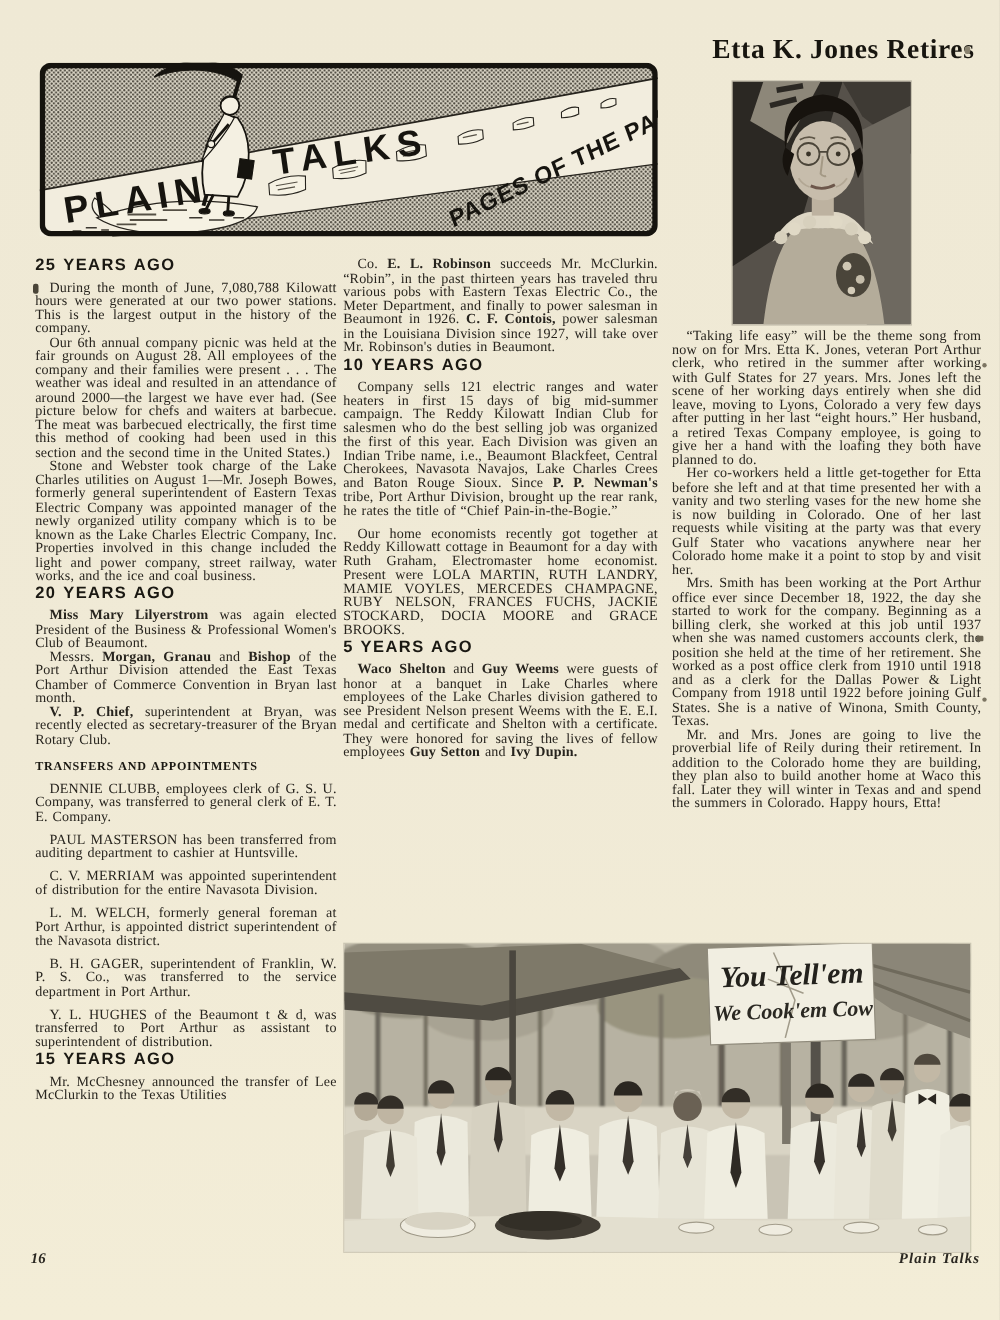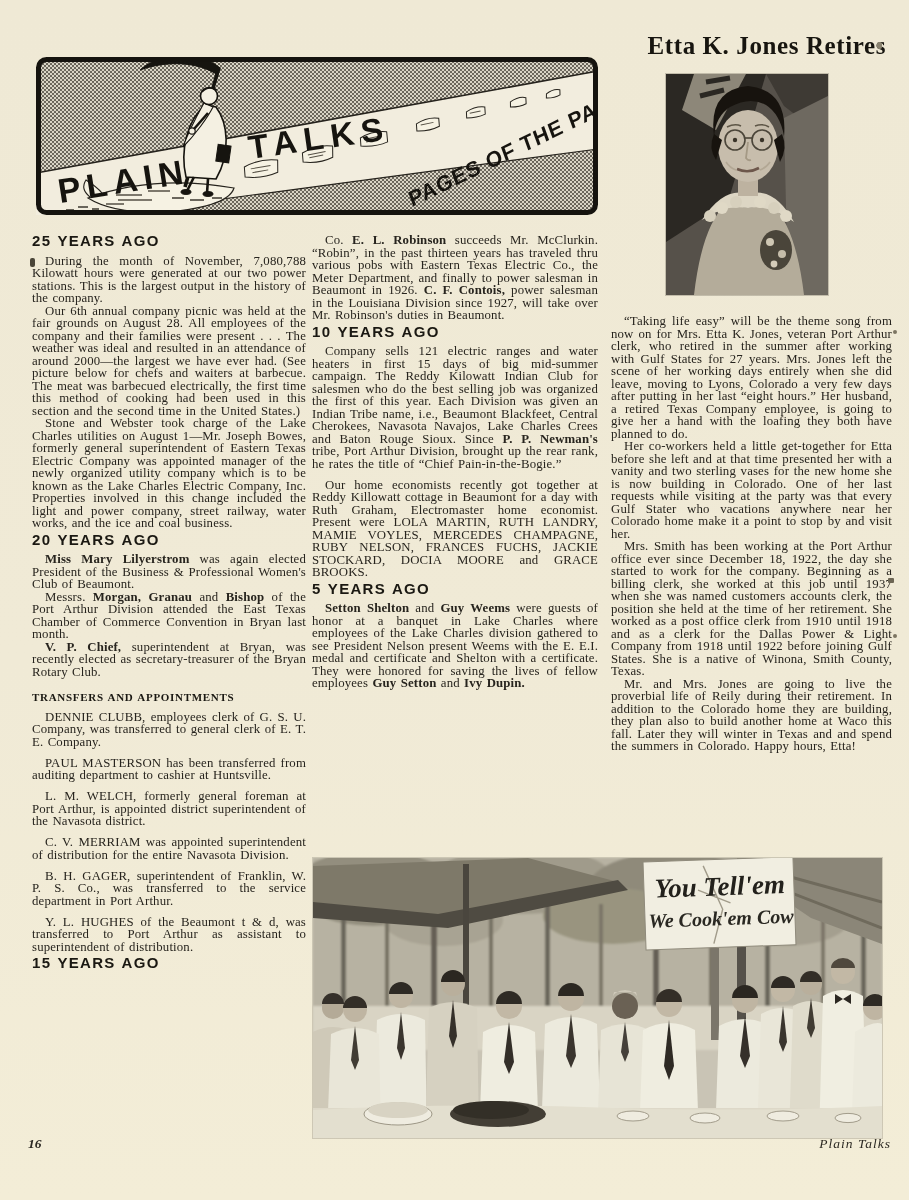--- a/index.html
+++ b/index.html
@@ -30,30 +30,30 @@
     font-family:"Liberation Sans", sans-serif;
     font-size:15px; letter-spacing:1.3px; margin:4px 0 7px; text-indent:0;
   }
   .col h3.leftser {
     text-align:left; font-family:"Liberation Serif", serif;
     font-size:11px; letter-spacing:0.7px; margin:13px 0 7px; text-indent:0;
   }
   .col h3:first-child { margin-top:0; }
   #col-left   { left:32px;  top:235px; width:274px; }
   #col-middle { left:312px; top:234px; width:286px; }
-  #col-right  { left:611px; top:299px; width:281px;margin-top:16px; }
+  #col-right  { left:611px; top:299px; width:281px; }
   
   .picnic { position:absolute; left:313px; top:858px; width:569px; height:280px; box-shadow:0 0 0 1px rgba(60,55,45,.2); }
   
   .pageno {
     position:absolute; left:28px; top:1136px; font-size:13.5px; font-weight:bold;
     font-style:italic; color:#2b2822; font-family:"Liberation Serif", serif;
   }
   .foot-title {
-    position:absolute; right:18px; top:1136px; font-size:13.5px; font-weight:normal;
+    position:absolute; right:18px; top:1136px; font-size:13.5px; font-weight:bold;
     font-style:italic; letter-spacing:1px; color:#2b2822; font-family:"Liberation Serif", serif;
   }
   
   .speck { position:absolute; border-radius:50%; }
 </style>
 </head>
 <body>
 
 <div class="page">
 
@@ -171,43 +171,44 @@
         <circle cx="96" cy="66" r="2.2" fill="#393328"></circle>
       <path d="M61,53 q8,-4 14,-1 M89,52 q8,-3 14,1" fill="none" stroke="#5e5647" stroke-width="1.6"></path>
       <path d="M82,68 L80,84 q2,3 5,2" fill="none" stroke="#a49985" stroke-width="1.8"></path>
       <path d="M71,95 Q82,100 93,94" fill="none" stroke="#6d574b" stroke-width="2.6"></path>
       <path d="M60,88 q4,6 10,8 M104,88 q-4,6 -10,8" fill="none" stroke="#b2a794" stroke-width="1.6"></path>
     </svg>
   </div>
 
   <div class="col" id="col-left">
       <h3 class="center">25 YEARS AGO</h3>
-      <p>During the month of November, 7,080,788 Kilowatt hours were generated at our two power stations. This is the largest output in the history of the company.</p>
+      <p>During the month of June, 7,080,788 Kilowatt hours were generated at our two power stations. This is the largest output in the history of the company.</p>
       <p>Our 6th annual company picnic was held at the fair grounds on August 28. All employees of the company and their families were present . . . The weather was ideal and resulted in an attendance of around 2000—the largest we have ever had. (See picture below for chefs and waiters at barbecue. The meat was barbecued electrically, the first time this method of cooking had been used in this section and the second time in the United States.)</p>
       <p>Stone and Webster took charge of the Lake Charles utilities on August 1—Mr. Joseph Bowes, formerly general superintendent of Eastern Texas Electric Company was appointed manager of the newly organized utility company which is to be known as the Lake Charles Electric Company, Inc. Properties involved in this change included the light and power company, street railway, water works, and the ice and coal business.</p>
       <h3 class="center">20 YEARS AGO</h3>
       <p><b>Miss Mary Lilyerstrom</b> was again elected President of the Business &amp; Professional Women's Club of Beaumont.</p>
       <p>Messrs. <b>Morgan, Granau</b> and <b>Bishop</b> of the Port Arthur Division attended the East Texas Chamber of Commerce Convention in Bryan last month.</p>
       <p><b>V. P. Chief,</b> superintendent at Bryan, was recently elected as secretary-treasurer of the Bryan Rotary Club.</p>
       <h3 class="leftser">TRANSFERS AND APPOINTMENTS</h3>
       <p>DENNIE CLUBB, employees clerk of G. S. U. Company, was transferred to general clerk of E. T. E. Company.</p>
       <p class="gap">PAUL MASTERSON has been transferred from auditing department to cashier at Huntsville.</p>
+      <p class="gap">C. V. MERRIAM was appointed superintendent of distribution for the entire Navasota Division.</p>
       <p class="gap">L. M. WELCH, formerly general foreman at Port Arthur, is appointed district superintendent of the Navasota district.</p>
-      <p class="gap">C. V. MERRIAM was appointed superintendent of distribution for the entire Navasota Division.</p>
       <p class="gap">B. H. GAGER, superintendent of Franklin, W. P. S. Co., was transferred to the service department in Port Arthur.</p>
       <p class="gap">Y. L. HUGHES of the Beaumont t &amp; d, was transferred to Port Arthur as assistant to superintendent of distribution.</p>
       <h3 class="center">15 YEARS AGO</h3>
+      <p>Mr. McChesney announced the transfer of Lee McClurkin to the Texas Utilities</p>
     </div>
   <div class="col" id="col-middle">
       <p>Co. <b>E. L. Robinson</b> succeeds Mr. McClurkin. “Robin”, in the past thirteen years has traveled thru various pobs with Eastern Texas Electric Co., the Meter Department, and finally to power salesman in Beaumont in 1926. <b>C. F. Contois,</b> power salesman in the Louisiana Division since 1927, will take over Mr. Robinson's duties in Beaumont.</p>
       <h3 class="center">10 YEARS AGO</h3>
       <p>Company sells 121 electric ranges and water heaters in first 15 days of big mid-summer campaign. The Reddy Kilowatt Indian Club for salesmen who do the best selling job was organized the first of this year. Each Division was given an Indian Tribe name, i.e., Beaumont Blackfeet, Central Cherokees, Navasota Navajos, Lake Charles Crees and Baton Rouge Sioux. Since <b>P. P. Newman's</b> tribe, Port Arthur Division, brought up the rear rank, he rates the title of “Chief Pain-in-the-Bogie.”</p>
       <p class="gap">Our home economists recently got together at Reddy Killowatt cottage in Beaumont for a day with Ruth Graham, Electromaster home economist. Present were LOLA MARTIN, RUTH LANDRY, MAMIE VOYLES, MERCEDES CHAMPAGNE, RUBY NELSON, FRANCES FUCHS, JACKIE STOCKARD, DOCIA MOORE and GRACE BROOKS.</p>
       <h3 class="center">5 YEARS AGO</h3>
-      <p><b>Setton Shelton</b> and <b>Guy Weems</b> were guests of honor at a banquet in Lake Charles where employees of the Lake Charles division gathered to see President Nelson present Weems with the E. E.I. medal and certificate and Shelton with a certificate. They were honored for saving the lives of fellow employees <b>Guy Setton</b> and <b>Ivy Dupin.</b></p>
+      <p><b>Waco Shelton</b> and <b>Guy Weems</b> were guests of honor at a banquet in Lake Charles where employees of the Lake Charles division gathered to see President Nelson present Weems with the E. E.I. medal and certificate and Shelton with a certificate. They were honored for saving the lives of fellow employees <b>Guy Setton</b> and <b>Ivy Dupin.</b></p>
     </div>
   <div class="col" id="col-right">
       <p>“Taking life easy” will be the theme song from now on for Mrs. Etta K. Jones, veteran Port Arthur clerk, who retired in the summer after working with Gulf States for 27 years. Mrs. Jones left the scene of her working days entirely when she did leave, moving to Lyons, Colorado a very few days after putting in her last “eight hours.” Her husband, a retired Texas Company employee, is going to give her a hand with the loafing they both have planned to do.</p>
       <p>Her co-workers held a little get-together for Etta before she left and at that time presented her with a vanity and two sterling vases for the new home she is now building in Colorado. One of her last requests while visiting at the party was that every Gulf Stater who vacations anywhere near her Colorado home make it a point to stop by and visit her.</p>
       <p>Mrs. Smith has been working at the Port Arthur office ever since December 18, 1922, the day she started to work for the company. Beginning as a billing clerk, she worked at this job until 1937 when she was named customers accounts clerk, the position she held at the time of her retirement. She worked as a post office clerk from 1910 until 1918 and as a clerk for the Dallas Power &amp; Light Company from 1918 until 1922 before joining Gulf States. She is a native of Winona, Smith County, Texas.</p>
       <p>Mr. and Mrs. Jones are going to live the proverbial life of Reily during their retirement. In addition to the Colorado home they are building, they plan also to build another home at Waco this fall. Later they will winter in Texas and and spend the summers in Colorado. Happy hours, Etta!</p>
     </div>
 
   <div class="picnic">
     <svg width="569" height="280" viewBox="0 0 569 280">

